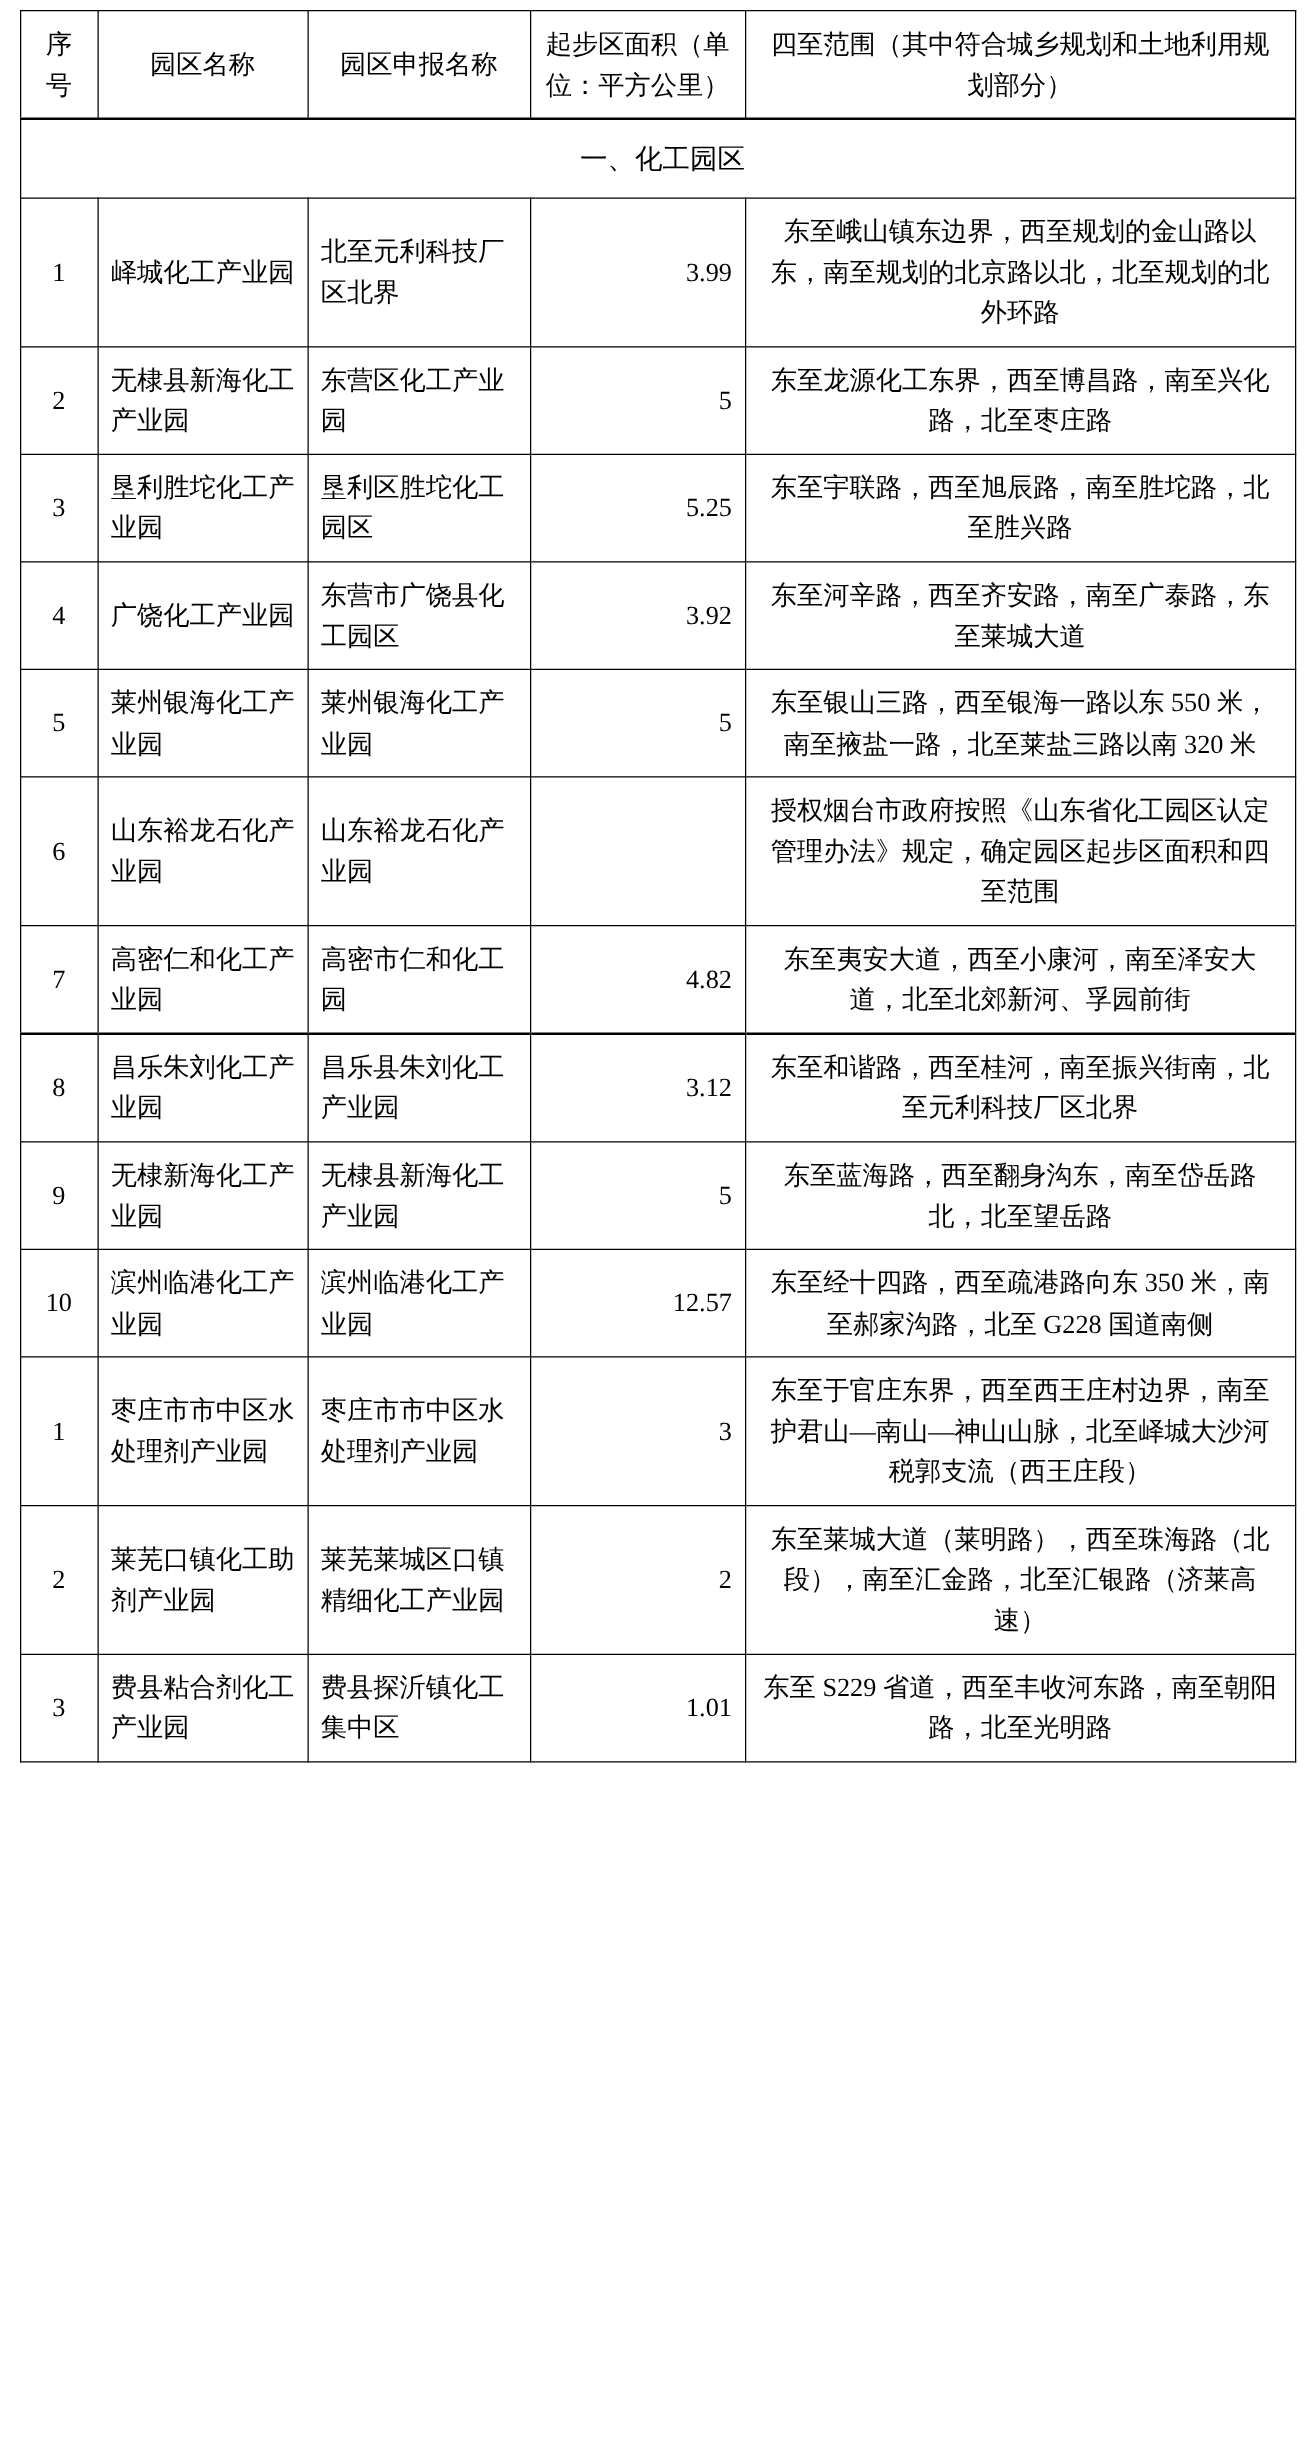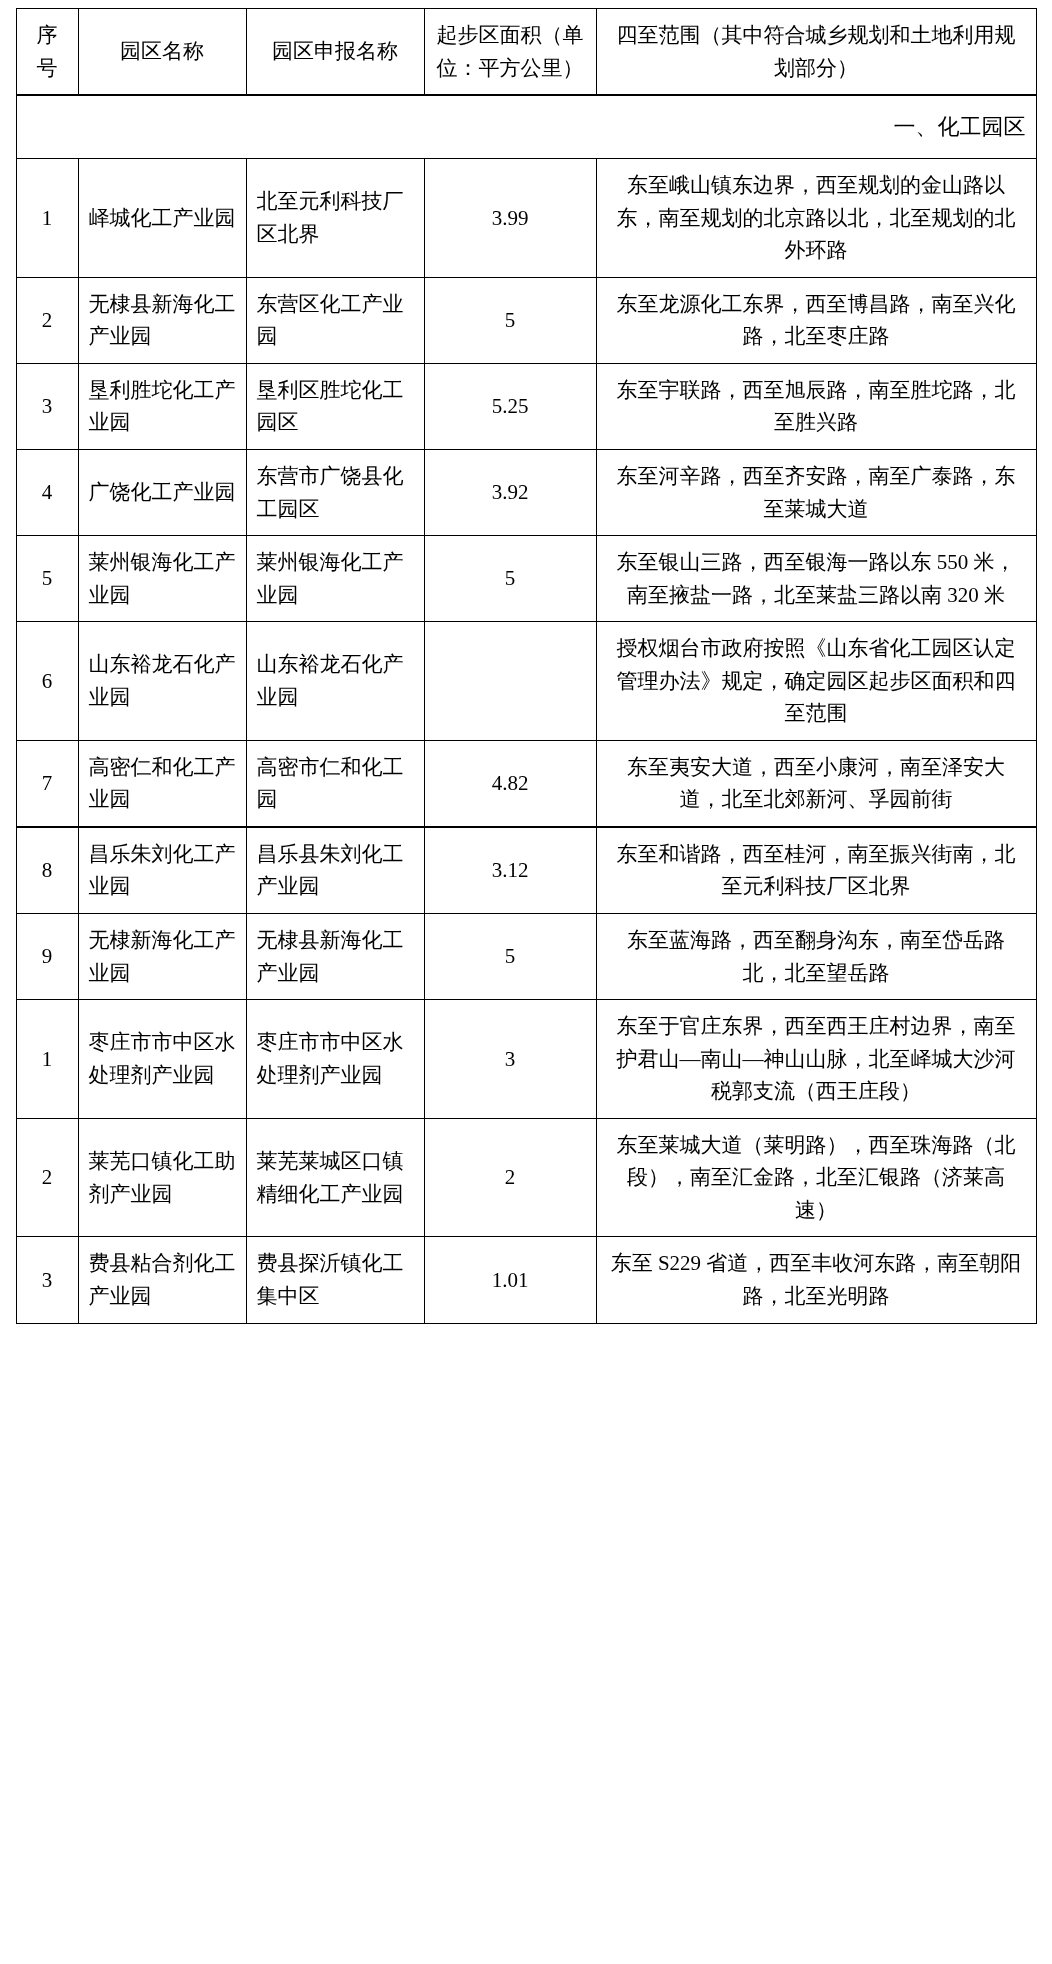--- a/index.html
+++ b/index.html
@@ -48,30 +48,30 @@
   td.seq {
     text-align: center;
     font-size: 20px;
   }
   td.name, td.decl {
     text-align: left;
     padding-left: 14px;
     padding-right: 6px;
   }
   td.area {
-    text-align: center;
+    text-align: right;
     font-size: 20px;
   }
   td.scope {
     text-align: center;
     padding-left: 14px;
     padding-right: 12px;
   }
   tr.section td {
-    text-align: right;
+    text-align: center;
     padding: 14px 10px 14px 18px;
     font-size: 22px;
     border-top: 2px solid #000;
     border-bottom: 1px solid #000;
   }
   tr.thick-top td {
     border-top: 2px solid #000000;
   }
 </style>
 </head>
@@ -156,20 +156,27 @@
         <td class="area">3.12</td>
         <td class="scope">东至和谐路，西至桂河，南至振兴街南，北至元利科技厂区北界</td>
       </tr>
       <tr>
         <td class="seq">9</td>
         <td class="name">无棣新海化工产业园</td>
         <td class="decl">无棣县新海化工产业园</td>
         <td class="area">5</td>
         <td class="scope">东至蓝海路，西至翻身沟东，南至岱岳路北，北至望岳路</td>
       </tr>
+      <tr>
+        <td class="seq">10</td>
+        <td class="name">滨州临港化工产业园</td>
+        <td class="decl">滨州临港化工产业园</td>
+        <td class="area">12.57</td>
+        <td class="scope">东至经十四路，西至疏港路向东 350 米，南至郝家沟路，北至 G228 国道南侧</td>
+      </tr>
 
       <tr>
         <td class="seq">1</td>
         <td class="name">枣庄市市中区水处理剂产业园</td>
         <td class="decl">枣庄市市中区水处理剂产业园</td>
         <td class="area">3</td>
         <td class="scope">东至于官庄东界，西至西王庄村边界，南至护君山—南山—神山山脉，北至峄城大沙河税郭支流（西王庄段）</td>
       </tr>
       <tr>
         <td class="seq">2</td>

